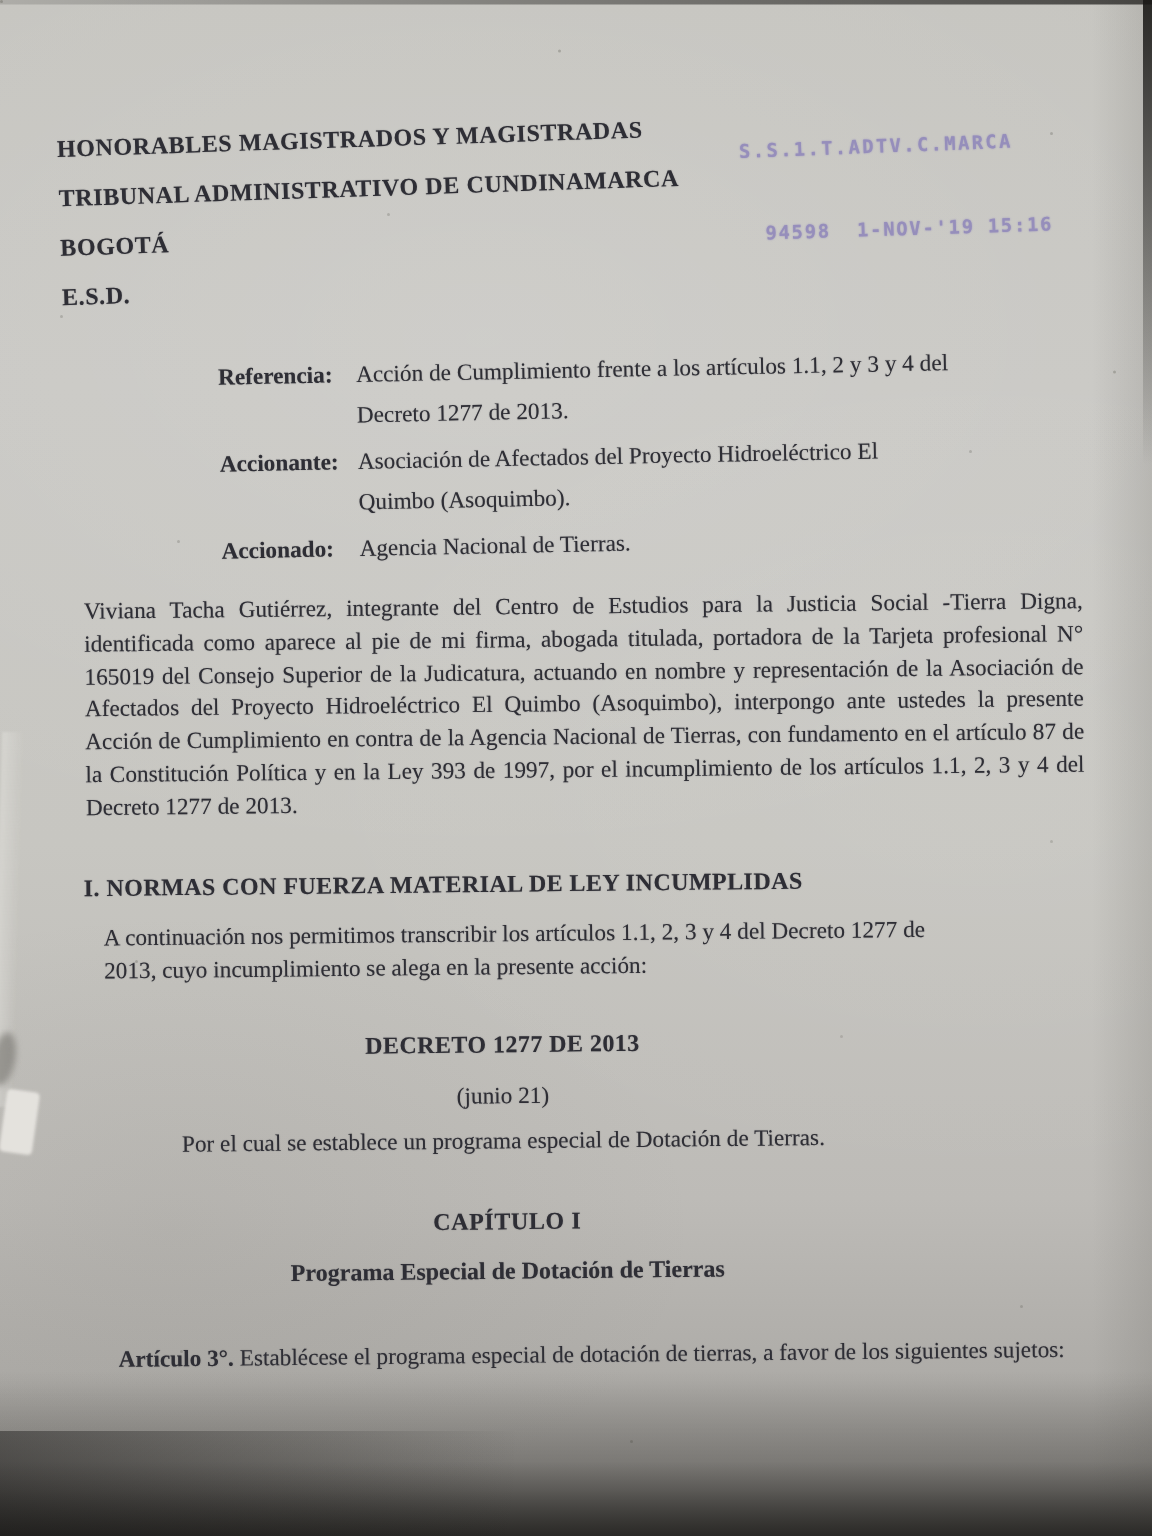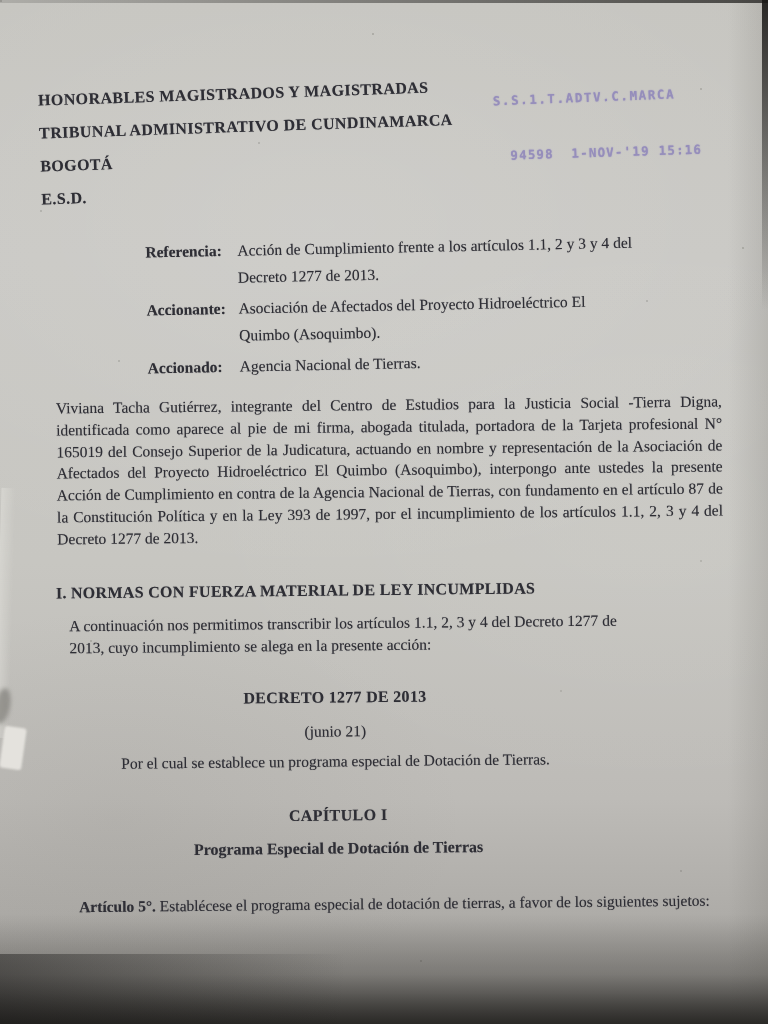--- a/index.html
+++ b/index.html
@@ -142,21 +142,21 @@
       <div class="decree-date">(junio 21)</div>
       <div class="decree-subtitle">Por el cual se establece un programa especial de Dotación de Tierras.</div>
     </div>
 
     <div class="chapter-block">
       <div class="chapter-heading">CAPÍTULO I</div>
       <div class="chapter-subtitle">Programa Especial de Dotación de Tierras</div>
     </div>
 
     <div class="article">
-      <span class="b">Artículo 5°.</span>
+      <span class="b">Artículo 3°.</span>
       <span>Establécese el programa especial de dotación de tierras, a favor de los siguientes sujetos:</span>
     </div>
 
   </div>
 
   <div class="edge-top"></div>
   <div class="edge-right"></div>
   <div class="shade-bottom"></div>
   <div class="shade-bottom-left"></div>
 

